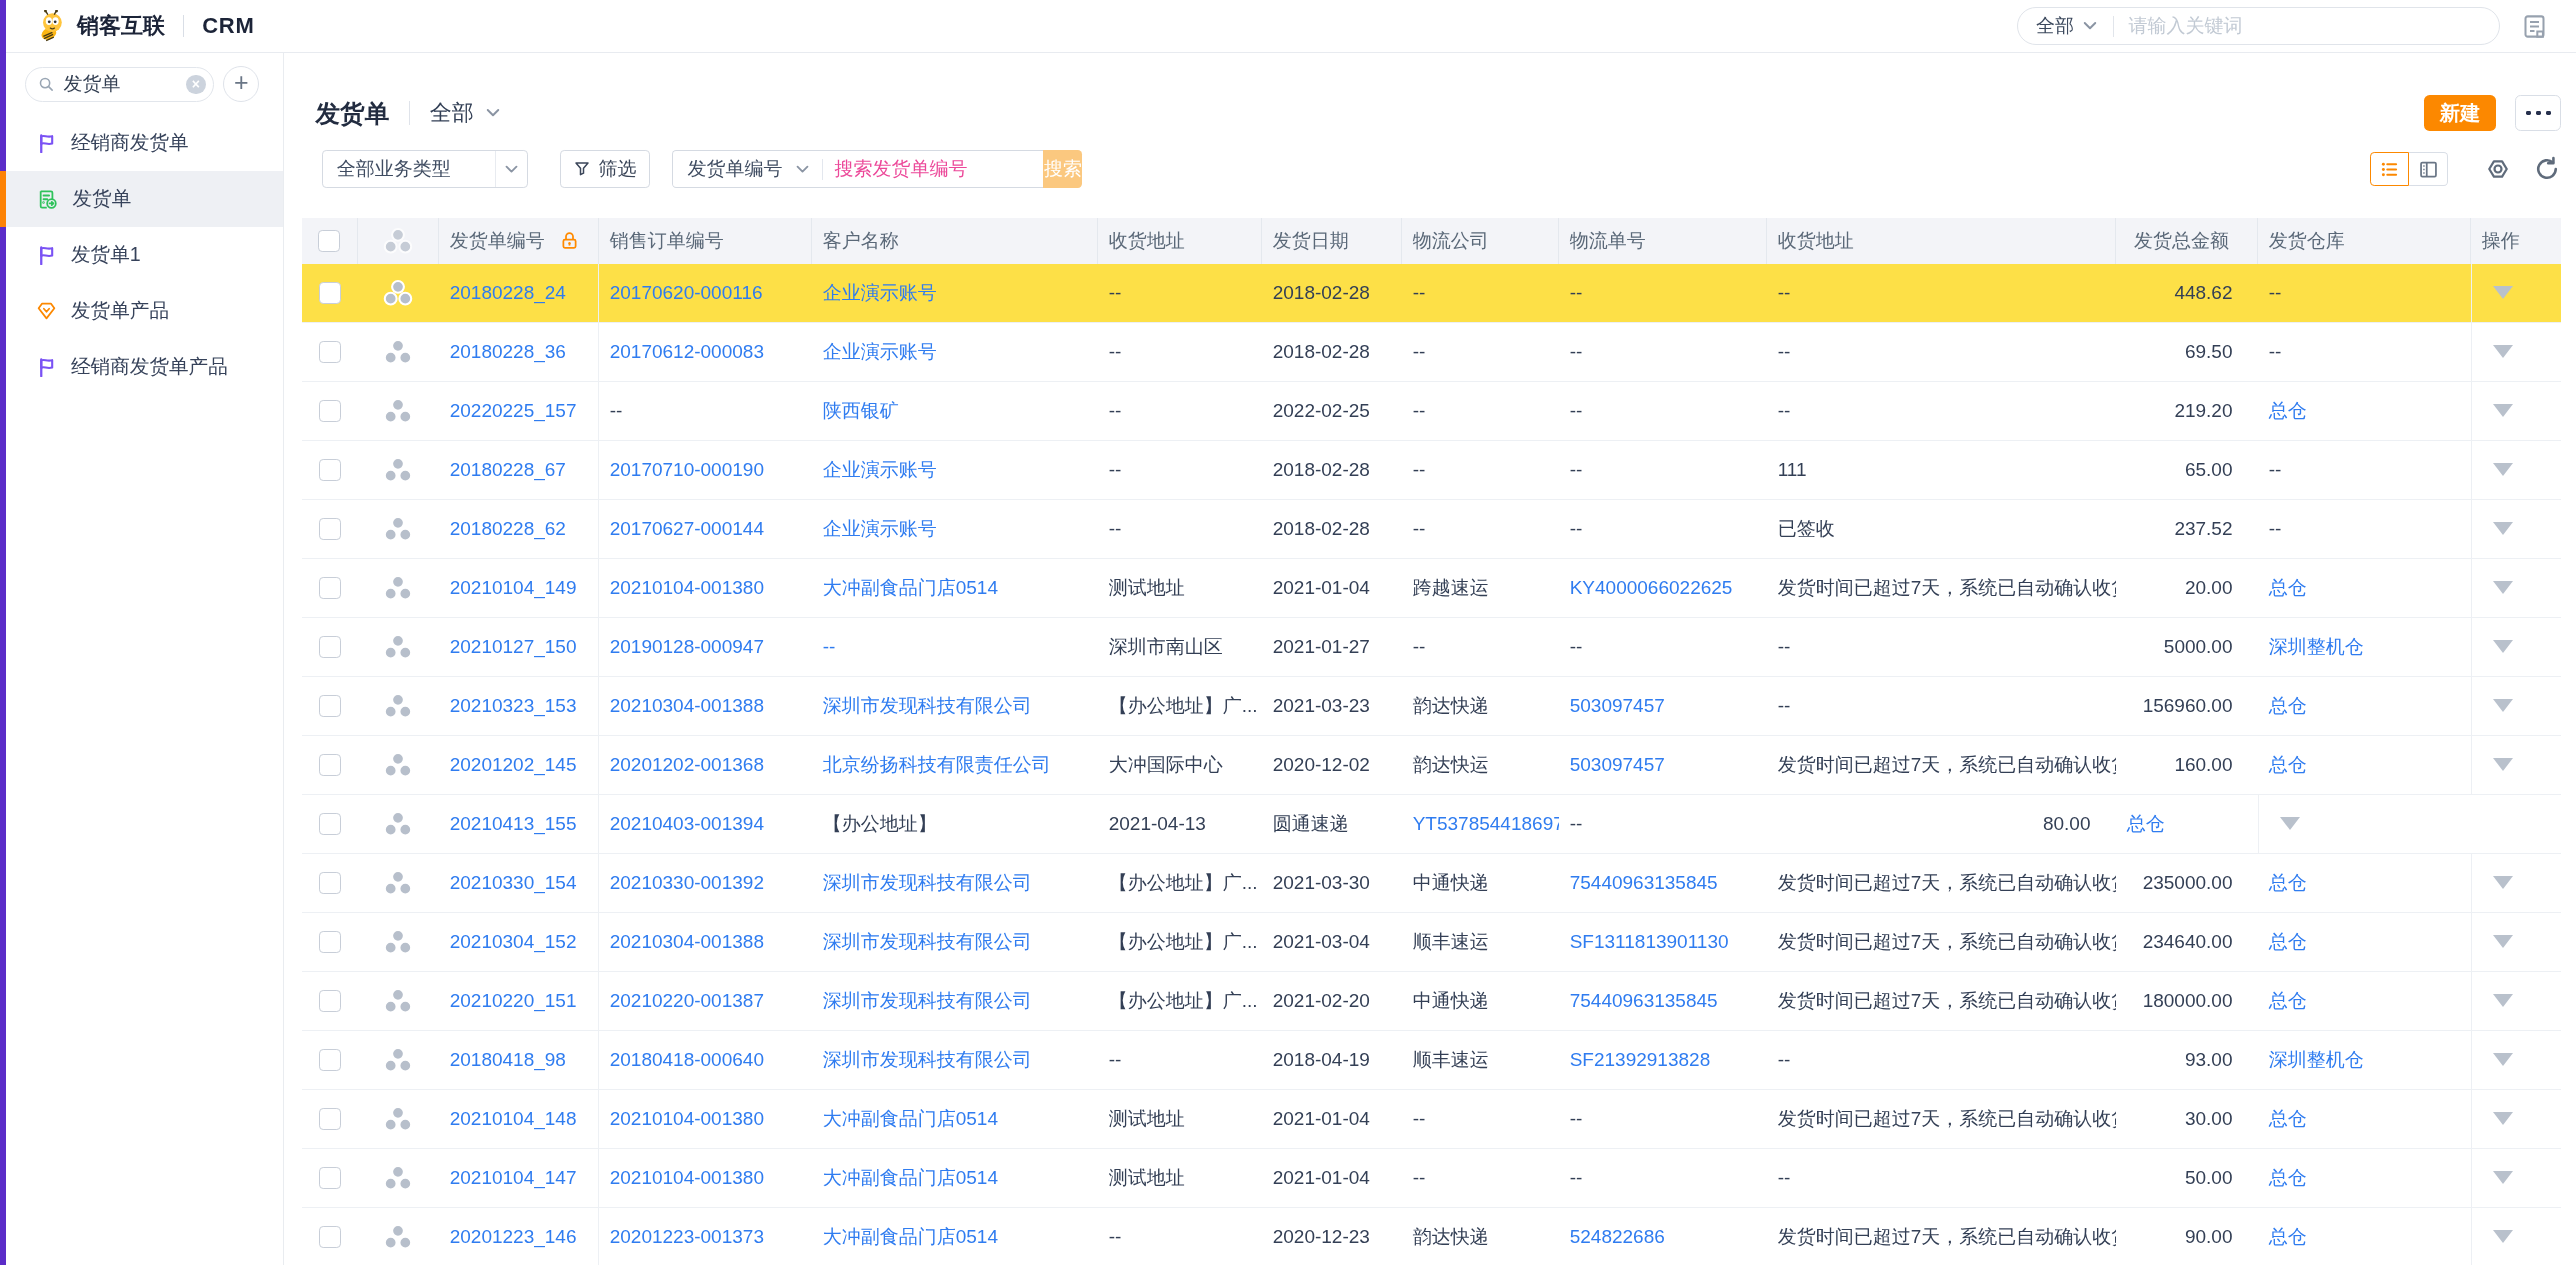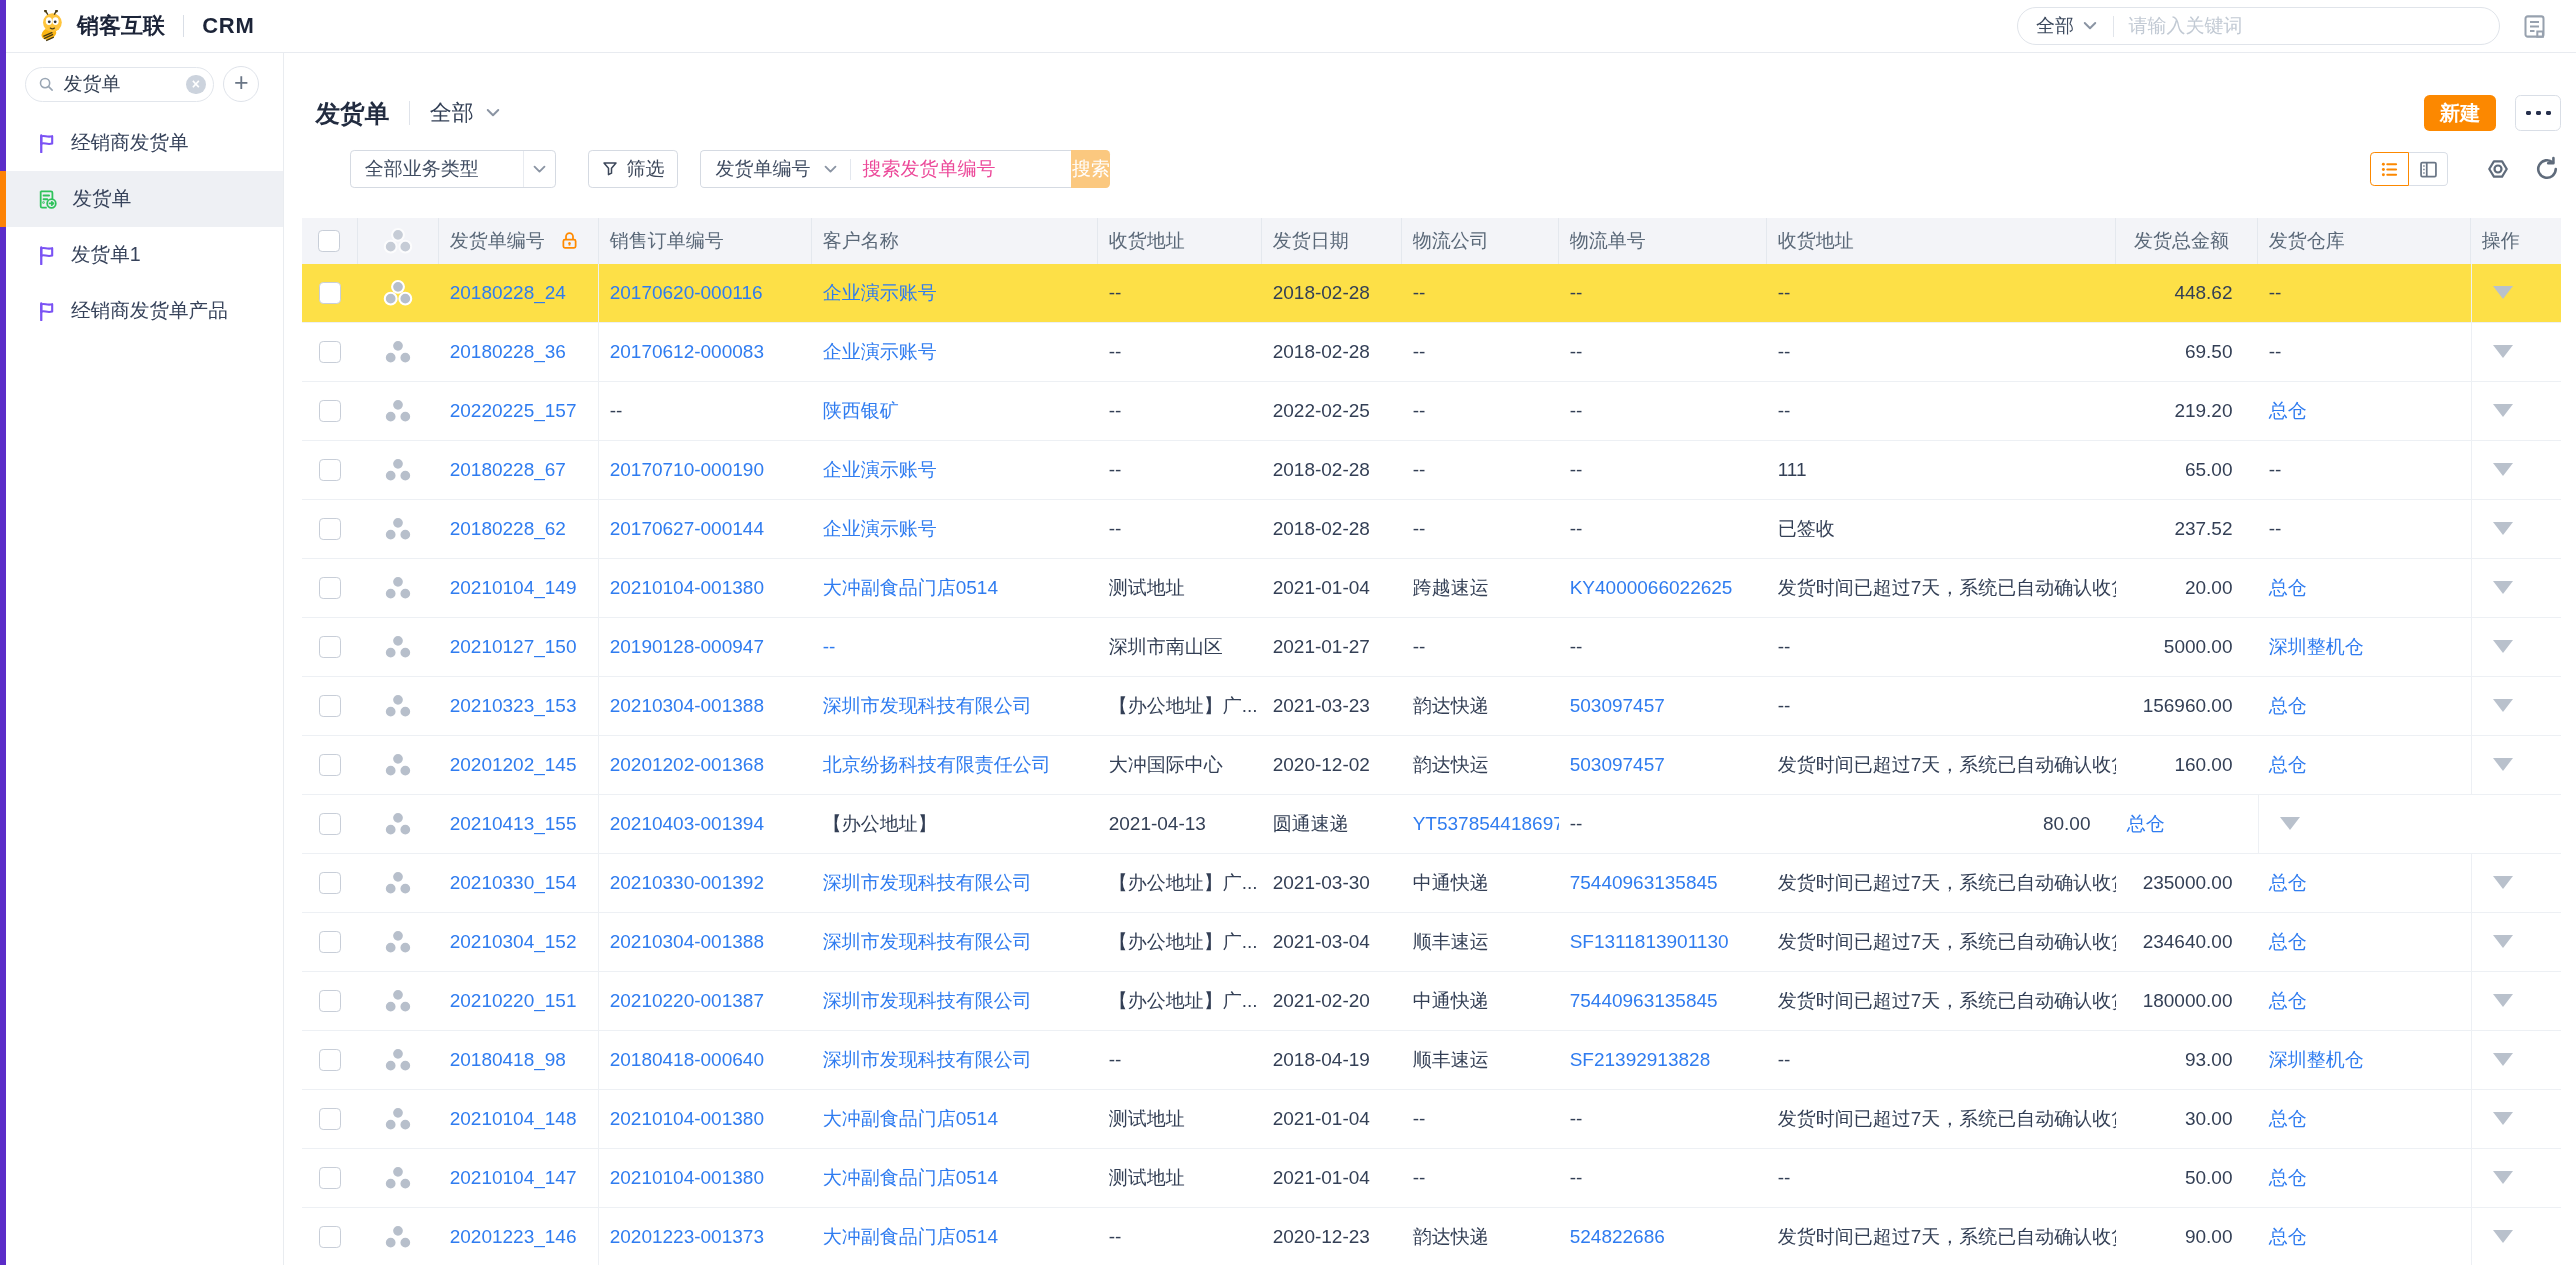--- a/index.html
+++ b/index.html
@@ -52,21 +52,21 @@
   .title-right{ margin-left:auto; display:flex; align-items:center; }
   .btn-new{ min-width:70px; height:36px; background:#fc8800; border-radius:5.6px; color:#fff;
     font-size:20.3px; font-weight:700; display:flex; align-items:center; justify-content:center;
     padding:0 15.4px; }
   .btn-more{ width:46px; height:36px; border:1.4px solid #d9dee6; border-radius:5.6px; margin-left:19.6px;
     display:flex; align-items:center; justify-content:center; gap:4.9px; background:#fff; }
   .btn-more i{ width:4.9px; height:4.9px; background:#25304d; background:#26304d; border-radius:1.4px; display:block; }
 
   .toolbar{ margin-top:16px; height:38px; display:flex; align-items:center; padding-left:20.3px; }
   .select1{ width:206px; height:38px; border:1.4px solid #d5dae2; border-radius:4.2px; display:flex;
-    align-items:center; background:#fff;margin-left:28px; }
+    align-items:center; background:#fff; }
   .select1 .lbl{ flex:1; font-size:19px; color:#3f4c61; padding-left:14px; }
   .sel-chev{ width:32px; height:100%; border-left:1.4px solid #e8ebf0; display:flex;
     align-items:center; justify-content:center; }
   .btn-filter{ margin-left:32px; height:38px; padding:0 12.6px; border:1.4px solid #d5dae2;
     border-radius:4.2px; display:flex; align-items:center; gap:7px; font-size:19px; color:#3b4659;
     background:#fff; }
   .search-wrap{ display:flex; margin-left:22.5px; }
   .search-group{ width:371px; height:38px; border:1.4px solid #d5dae2; border-right:none;
     border-radius:4.2px 0 0 4.2px; display:flex; align-items:center; background:#fff; }
   .sg-field{ display:flex; align-items:center; gap:11.2px; padding:0 11.2px 0 14px; font-size:19px;
@@ -213,20 +213,29 @@
         <div class="item">
           <span style="display:flex">
             <svg width="21" height="21" viewBox="0 0 24 24">
               <use href="#i-flag"></use>
             </svg>
           </span>
           <span>发货单1</span>
         </div>
         <div class="item">
           <span style="display:flex">
+            <svg width="21" height="21" viewBox="0 0 24 24" fill="none" stroke="#fc8800" stroke-width="2">
+              <path d="M7 4 h10 l4 5.5 L12 21 L3 9.5 Z" stroke-linejoin="round"></path>
+              <path d="M9 10 l3 3.4 3 -3.4" stroke-linecap="round" stroke-linejoin="round"></path>
+            </svg>
+          </span>
+          <span>发货单产品</span>
+        </div>
+        <div class="item">
+          <span style="display:flex">
             <svg width="21" height="21" viewBox="0 0 24 24">
               <use href="#i-flag"></use>
             </svg>
           </span>
           <span>经销商发货单产品</span>
         </div>
       </div>
   </div>
 
   <div class="main">

